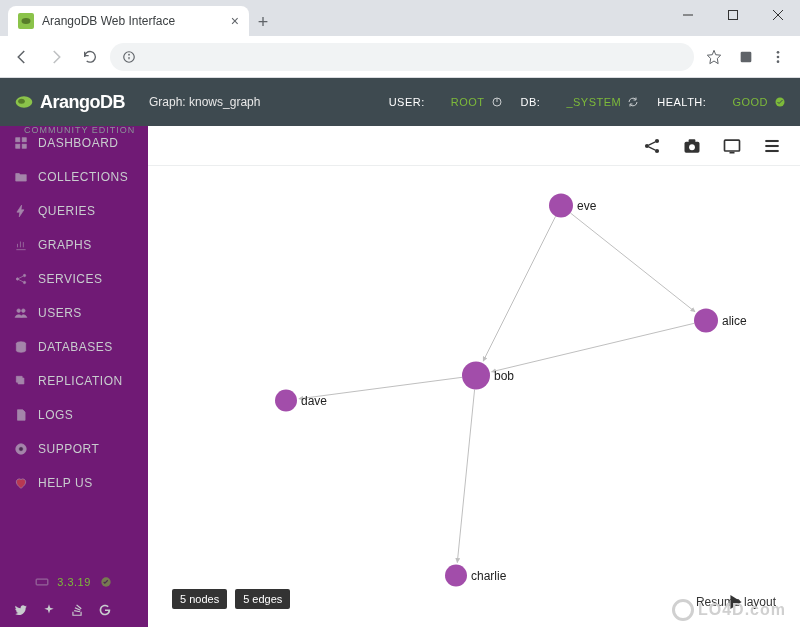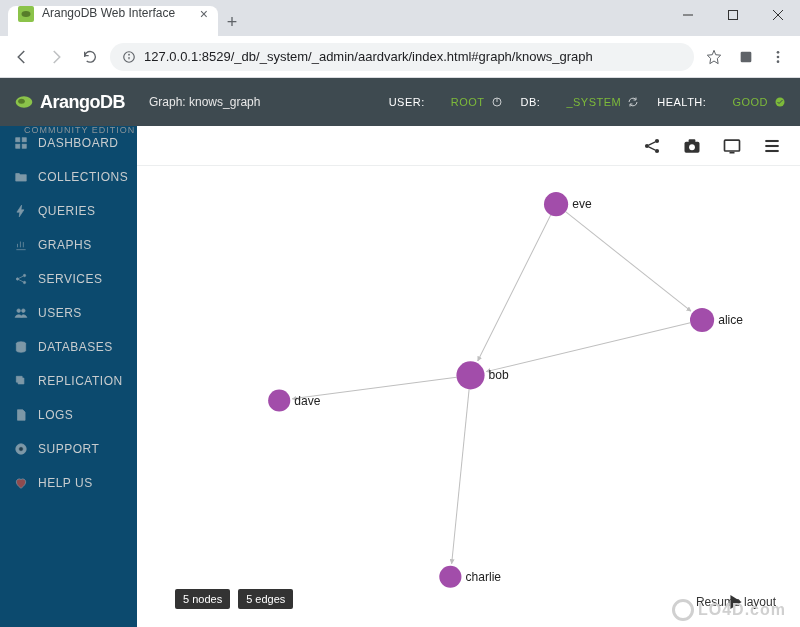--- a/index.html
+++ b/index.html
@@ -1,21 +1,21 @@
 <!DOCTYPE html>
 <html><head>
 <meta charset="utf-8">
 <style>
 * { box-sizing: border-box; margin: 0; padding: 0; font-family: -apple-system, BlinkMacSystemFont, "Segoe UI", Arial, sans-serif; }
 body { width: 800px; height: 627px; background: #fff; overflow: hidden; position: relative; }
 
 
 .browser-chrome { background: #dee1e6; height: 78px; }
 .tab-bar { height: 36px; display: flex; align-items: flex-end; padding-left: 8px; background: #dee1e6; }
-.tab { background: #fff; border-radius: 8px 8px 0 0; height: 30px; display: flex; padding: 0 10px; gap: 8px; font-size: 12px; color: #3c4043; width: 210px; }
+.tab { background: #fff; border-radius: 8px 8px 0 0; height: 30px; display: flex; align-items: center; padding: 0 10px; gap: 8px; font-size: 12px; color: #3c4043; width: 241px; }
 .tab .favicon { width: 16px; height: 16px; background: #8bc34a; border-radius: 2px; display:flex;align-items:center;justify-content:center;}
 .tab .favicon svg{width:12px;height:12px;}
 .tab .title { flex: 1; white-space: nowrap; overflow: hidden; text-overflow: ellipsis; }
 .tab .close { color: #5f6368; font-size: 14px; cursor: pointer; }
 .new-tab { width: 28px; height: 28px; display: flex; align-items: center; justify-content: center; color: #5f6368; font-size: 18px; cursor: pointer; }
 .window-controls { position: absolute; top: 0; right: 0; display: flex; }
 .window-controls div { width: 45px; height: 30px; display: flex; align-items: center; justify-content: center; cursor: pointer; }
 .window-controls svg { width: 12px; height: 12px; }
 
 .addr-bar { background: #fff; height: 42px; display: flex; align-items: center; padding: 0 8px; gap: 6px; border-bottom: 1px solid #dadce0; }
@@ -32,40 +32,40 @@
 .logo-text { font-weight: 700; font-size: 18px; letter-spacing: -0.5px; }
 .logo-sub { position:absolute; top:125px; left:24px; font-size: 9px; letter-spacing: 1px; color: #8a9398; }
 .header-title { margin-left: 24px; font-size: 12px; color: #e8e8e8; }
 .header-status { margin-left: auto; display: flex; gap: 18px; font-size: 11px; letter-spacing: .5px; text-align: right; }
 .header-status .item { display: flex; align-items: center; gap: 6px; }
 .header-status .green { color: #7dba3a; padding-left: 20px; }
 .header-status .ic { width:12px;height:12px; }
 
 
 .app-body { display: flex; height: calc(627px - 78px - 48px); }
-.sidebar { width: 137px; background: #0c4a6e; color: #c8ccce; font-size: 12px; letter-spacing: .5px; display: flex; }
+.sidebar { width: 148px; background: #701a75; color: #c8ccce; font-size: 12px; letter-spacing: .5px; display: flex; flex-direction: column; }
 .sidebar .item { display: flex; align-items: center; gap: 10px; padding: 10px 14px; cursor: pointer; }
 .sidebar .ic { width: 14px; height: 14px; opacity: .6; }
 .sidebar .spacer { flex:1; }
 .sidebar .version-row { display:flex; align-items:center; gap:8px; padding: 6px 14px; font-size: 11px; justify-content: center; }
 .sidebar .version-row .v { color: #7dba3a; }
 .sidebar .bottom-icons { display:flex; gap:14px; padding: 8px 14px 10px; }
 .sidebar .bottom-icons svg { width:14px; height:14px; fill:#c8ccce; cursor:pointer; }
 .sidebar .heart { color:#e74c3c; }
 
 .content { flex: 1; background: #fff; display: flex; flex-direction: column; border-radius: 11px; }
 .toolbar { height: 40px; display: flex; align-items: center; justify-content: flex-end; gap: 20px; padding: 0 18px; border-bottom: 1px solid #eceeef; }
 .toolbar .tbtn { width:20px; height:20px; cursor:pointer; color:#333; }
 .graph-area { flex:1; position: relative; background:#fff; margin: 8px 14px 10px 18px; }
 .graph-area svg { position:absolute; inset:0; width:100%; height:100%; }
 .node-label { font-size: 12px; fill:#222; }
 .node-circle { fill:#a24daa; }
 .edge { stroke:#bfbfbf; stroke-width:1; fill:none; marker-end:url(#arrow); }
 
-.badge-row { position:absolute; bottom:8px; left:20px; display:flex; gap:8px; }
+.badge-row { position:absolute; bottom:8px; left:6px; display:flex; gap:8px; }
 .badge { background:#333; color:#fff; font-size:11px; padding:4px 8px; border-radius:2px; }
 .resume { position:absolute; bottom:8px; right:10px; font-size:12px; color:#333; display:flex; align-items:center; gap:4px; cursor:pointer; }
 
 
 .watermark { position:absolute; right:14px; bottom:6px; color:#d0d0d0; font-size:16px; font-weight:700; letter-spacing:1px; display:flex; align-items:center; gap:4px; pointer-events:none; }
 .watermark .circle { width:22px;height:22px;border:3px solid #d0d0d0;border-radius:50%; }
 </style>
 </head>
 <body>
 
@@ -115,21 +115,20 @@
         <svg viewBox="0 0 24 24" width="16" height="16">
           <path d="M4 12a8 8 0 1 1 3 6M4 4v6h6" fill="none" stroke="#5f6368" stroke-width="2"></path>
         </svg>
       </div>
     <div class="addr-field">
       <svg class="info" viewBox="0 0 24 24">
           <circle cx="12" cy="12" r="9" fill="none" stroke="#5f6368" stroke-width="2"></circle>
           <line x1="12" y1="8" x2="12" y2="8" stroke="#5f6368" stroke-width="3" stroke-linecap="round"></line>
           <line x1="12" y1="12" x2="12" y2="16" stroke="#5f6368" stroke-width="2"></line>
         </svg>
-      <span>127.0.0.1:8529/_db/_system/_admin/aardvark/index.html#graph/knows_graph</span>
     </div>
     <div class="addr-right">
       <div class="navbtn">
           <svg viewBox="0 0 24 24" width="16" height="16">
             <path d="M12 2l2.6 6.6L22 9.3l-5 4.9 1.2 7.8L12 18l-6.2 4 1.2-7.8-5-4.9 7.4-.7z" fill="none" stroke="#5f6368" stroke-width="1.5"></path>
           </svg>
         </div>
       <div class="navbtn">
           <svg viewBox="0 0 24 24" width="16" height="16">
             <rect x="4" y="4" width="16" height="16" rx="2" fill="#5f6368"></rect>

